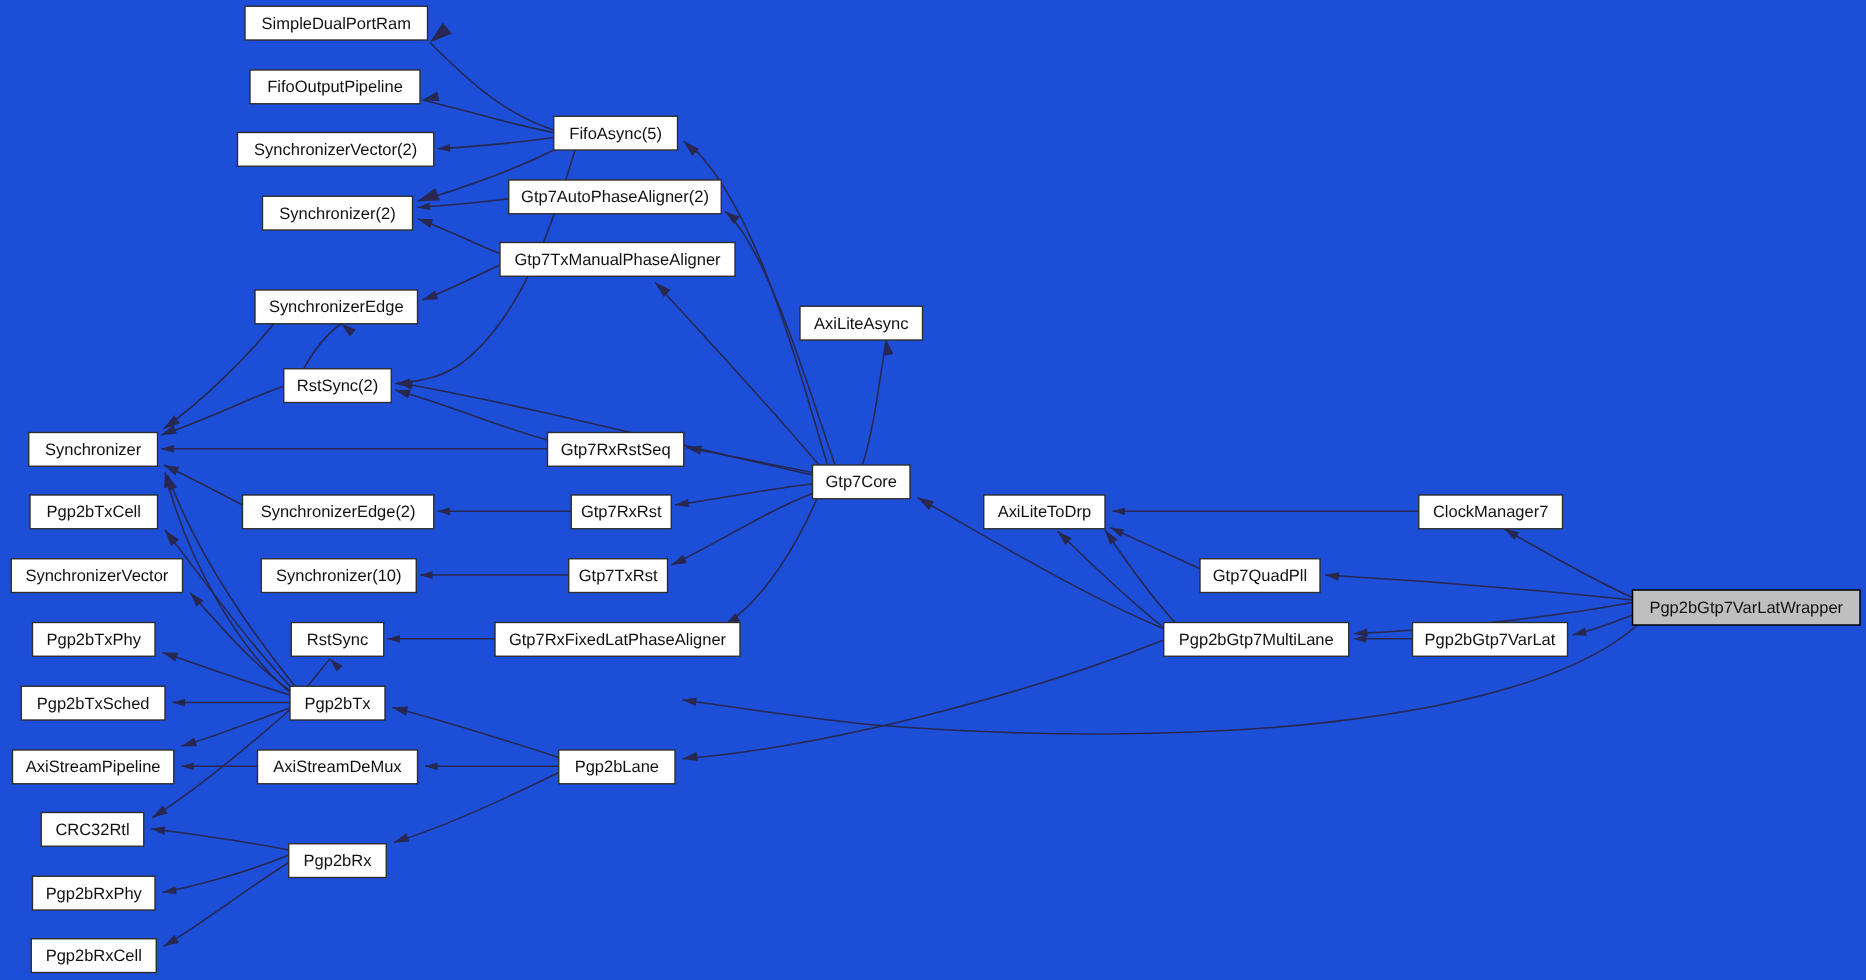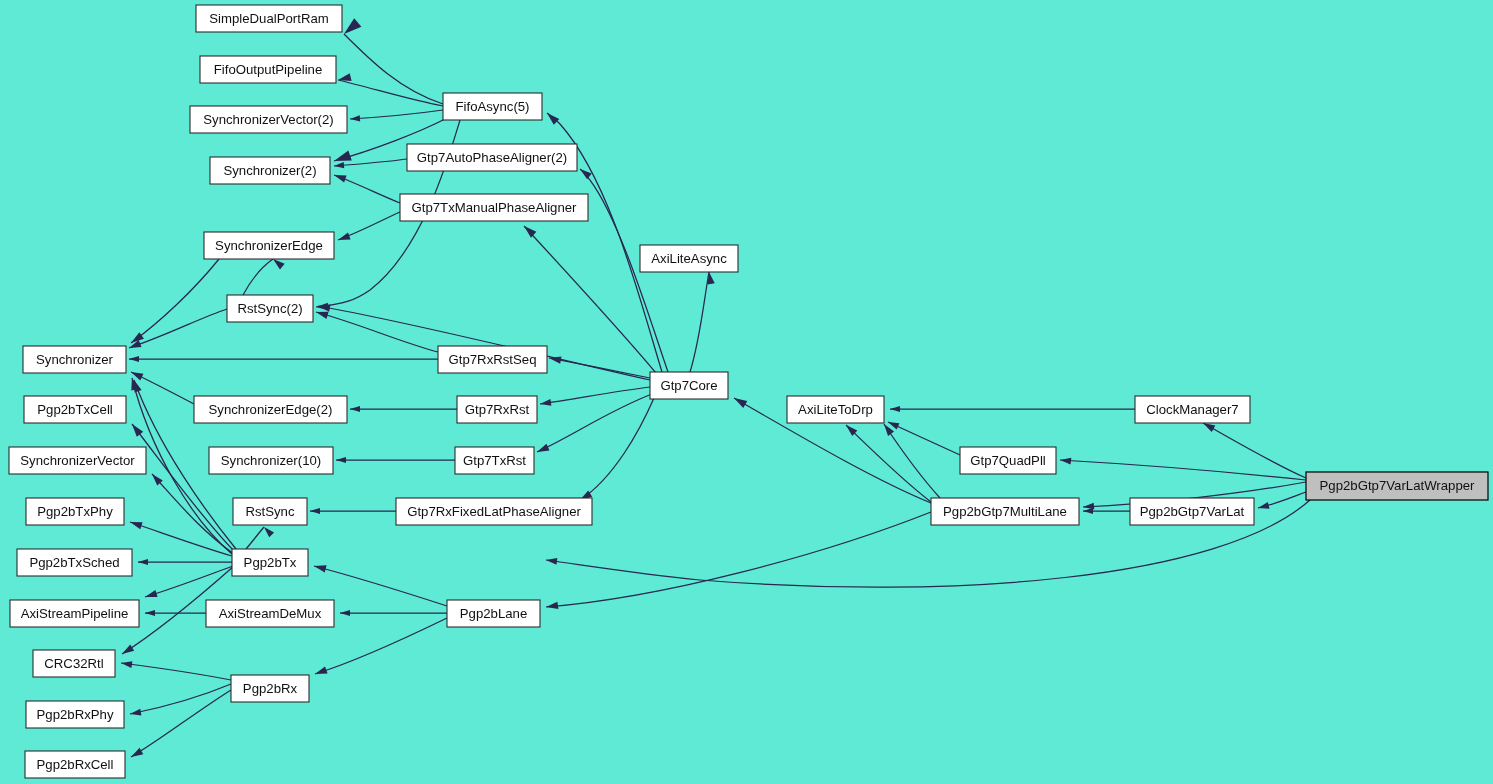--- a/index.html
+++ b/index.html
@@ -1,18 +1,18 @@
 <!DOCTYPE html>
 <html><head>
 <meta charset="utf-8">
 <title>Pgp2bGtp7VarLatWrapper collaboration graph</title>
 <style>
   html,body{margin:0;padding:0;background:#ffffff;}
   body{font-family:"Liberation Sans","DejaVu Sans",sans-serif;}
-  #graph-root{position:relative;width:1493px;height:784px;background:#5eead4;overflow:hidden;text-align:center;}
+  #graph-root{position:relative;width:1493px;height:784px;background:#1d4ed8;overflow:hidden;text-align:center;}
   svg#graph-svg{position:absolute;left:0;top:0;width:1493px;height:784px;display:block;}
   .node-box{fill:#ffffff;stroke:#2d2d2d;stroke-width:1.1;}
   .node-box.highlight{fill:#bfbfbf;stroke:#000000;stroke-width:1.2;}
   .node-label{font-family:"Liberation Sans","DejaVu Sans",sans-serif;font-size:13.2px;fill:#111111;
               dominant-baseline:middle;text-anchor:middle;paint-order:stroke;}
   .edge-path{fill:none;stroke:#27274f;stroke-width:1.25;}
   .edge-head{fill:#27274f;stroke:none;}
   .node-g{cursor:default;}
 </style>
 </head>

